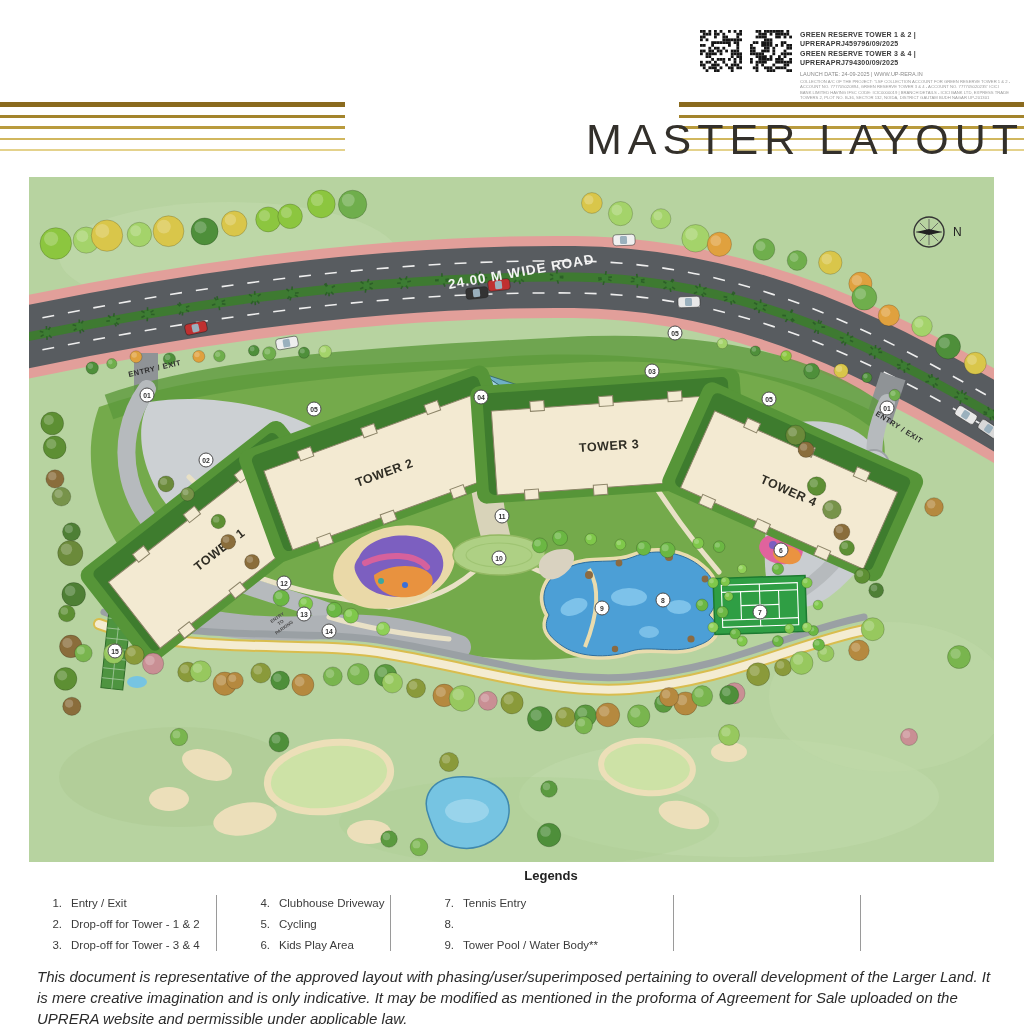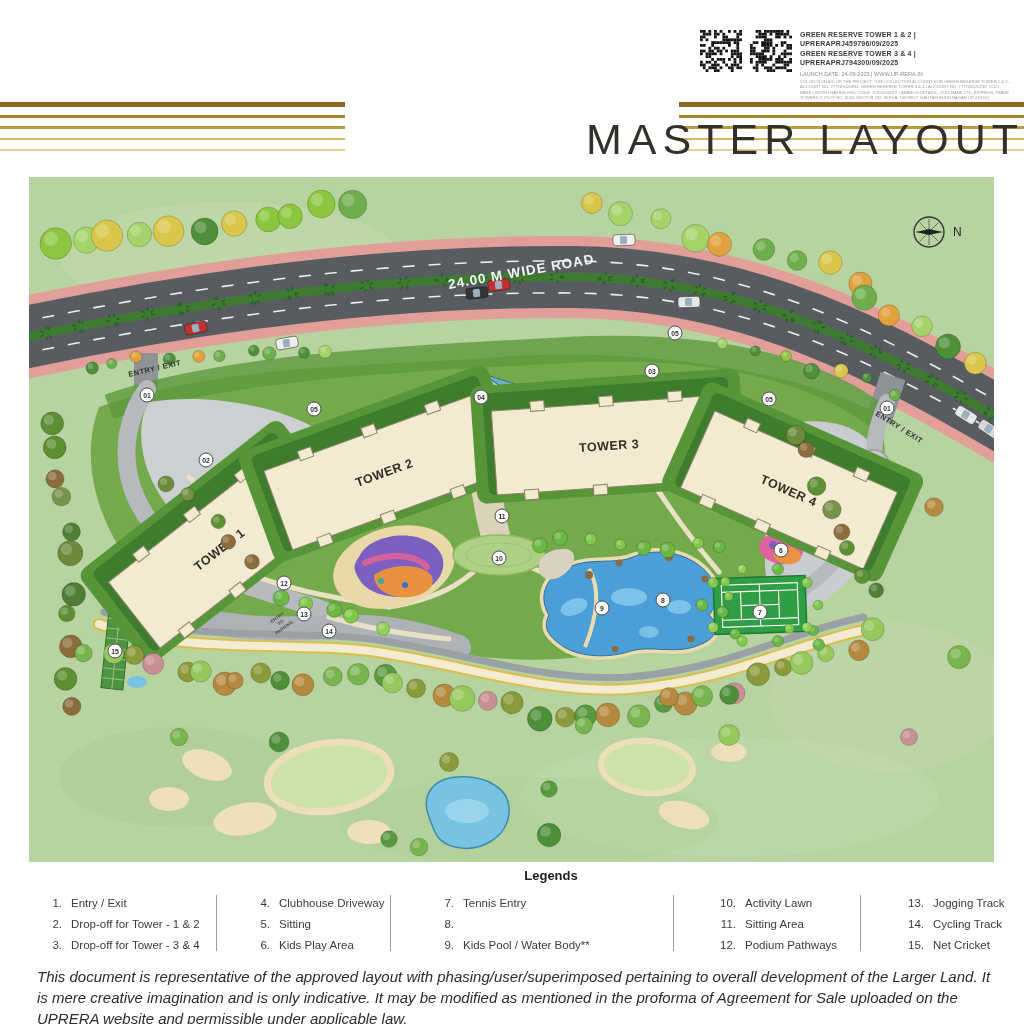--- a/index.html
+++ b/index.html
@@ -1520,66 +1520,38 @@
           <span>Drop-off for Tower - 3 &amp; 4</span>
         </div>
       </div>
     <div class="legend-col" style="left:246px">
         <div class="legend-row">
           <span class="legend-num">4.</span>
           <span>Clubhouse Driveway</span>
         </div>
         <div class="legend-row">
           <span class="legend-num">5.</span>
-          <span>Sitting</span>
+          <span>Cycling</span>
         </div>
         <div class="legend-row">
           <span class="legend-num">6.</span>
           <span>Kids Play Area</span>
         </div>
       </div>
     <div class="legend-col" style="left:430px">
         <div class="legend-row">
           <span class="legend-num">7.</span>
           <span>Tennis Entry</span>
         </div>
         <div class="legend-row">
           <span class="legend-num">8.</span>
         </div>
         <div class="legend-row">
           <span class="legend-num">9.</span>
-          <span>Kids Pool / Water Body**</span>
-        </div>
-      </div>
-    <div class="legend-col" style="left:712px">
-        <div class="legend-row">
-          <span class="legend-num">10.</span>
-          <span>Activity Lawn</span>
-        </div>
-        <div class="legend-row">
-          <span class="legend-num">11.</span>
-          <span>Sitting Area</span>
-        </div>
-        <div class="legend-row">
-          <span class="legend-num">12.</span>
-          <span>Podium Pathways</span>
-        </div>
-      </div>
-    <div class="legend-col" style="left:900px">
-        <div class="legend-row">
-          <span class="legend-num">13.</span>
-          <span>Jogging Track</span>
-        </div>
-        <div class="legend-row">
-          <span class="legend-num">14.</span>
-          <span>Cycling Track</span>
-        </div>
-        <div class="legend-row">
-          <span class="legend-num">15.</span>
-          <span>Net Cricket</span>
+          <span>Tower Pool / Water Body**</span>
         </div>
       </div>
     <div class="legend-div" style="left:216px"></div>
     <div class="legend-div" style="left:390px"></div>
     <div class="legend-div" style="left:673px"></div>
     <div class="legend-div" style="left:860px"></div>
   </div>
 
   <div id="disclaimer">This document is representative of the approved layout with phasing/user/superimposed pertaining to overall development of the Larger Land. It is mere creative imagination and is only indicative. It may be modified as mentioned in the proforma of Agreement for Sale uploaded on the UPRERA website and permissible under applicable law.</div>
 </div>

